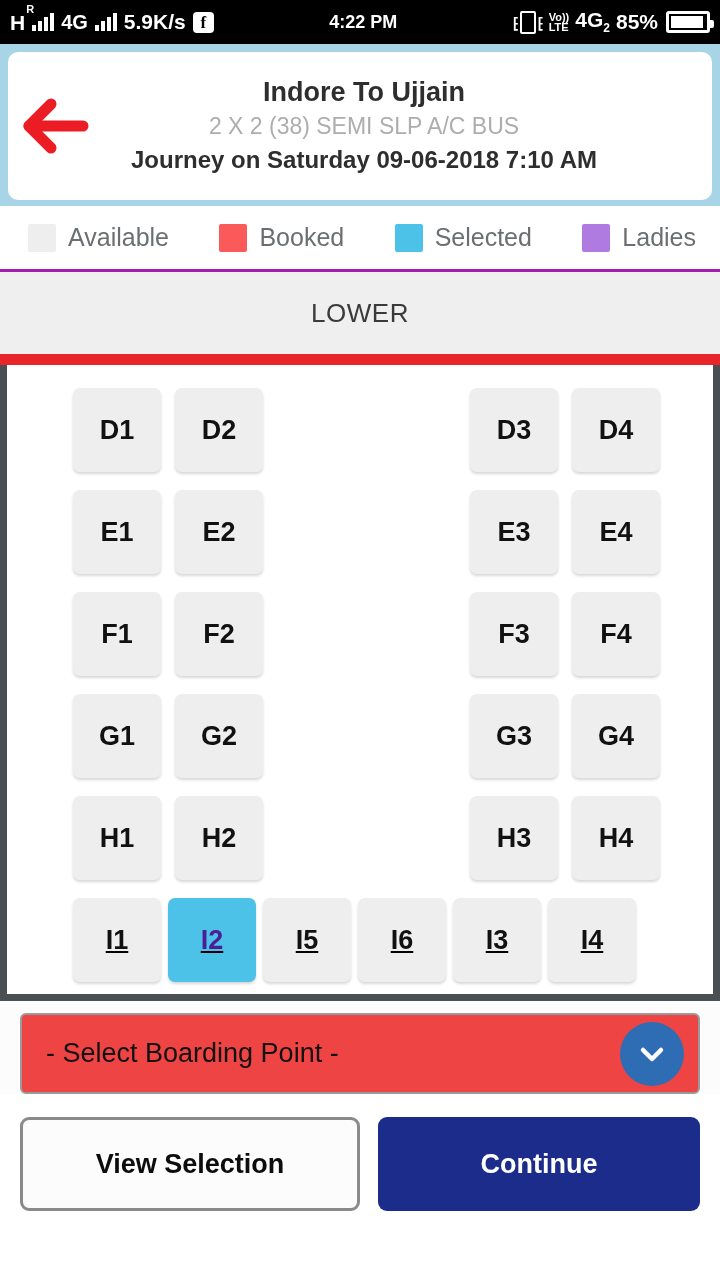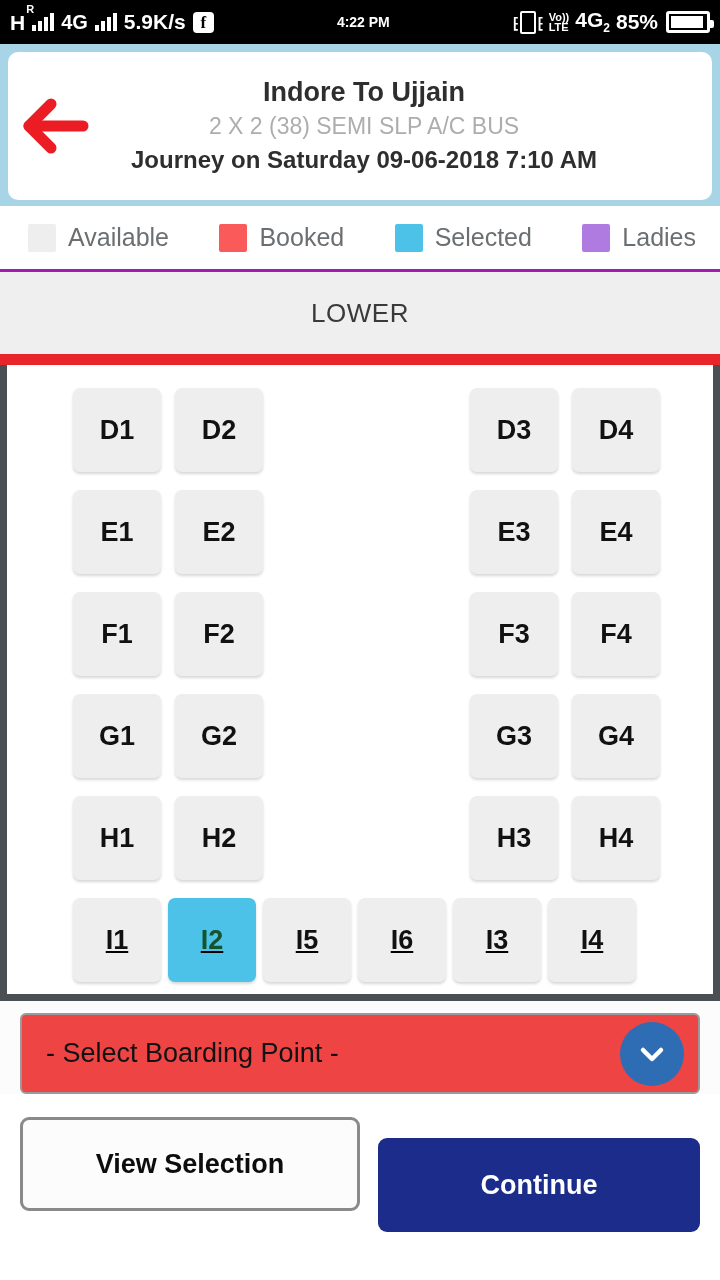--- a/index.html
+++ b/index.html
@@ -22,21 +22,21 @@
     color: #ffffff;
     display: flex;
     align-items: center;
     padding: 0 10px;
     box-sizing: border-box;
     font-size: 21px;
     font-weight: bold;
     letter-spacing: 0px;
   }
   .sb-left { display: flex; align-items: center; gap: 7px; flex: 0 0 auto; }
-  .sb-center { flex: 1 1 auto; text-align: center; font-size: 14px; font-weight: bold; }
+  .sb-center { flex: 1 1 auto; text-align: center; font-size: 18px; font-weight: bold; }
   .sb-right { display: flex; align-items: center; gap: 6px; flex: 0 0 auto; }
 
   .h-with-r { position: relative; display: inline-block; font-size: 21px; font-weight: bold; line-height: 1; }
   .h-with-r .rsup { position: absolute; top: -8px; right: -9px; font-size: 11px; font-weight: bold; }
 
   .bars { display: inline-flex; align-items: flex-end; gap: 2px; height: 18px; }
   .bars i { display: block; width: 4px; background: #ffffff; }
   .bars i:nth-child(1) { height: 6px; }
   .bars i:nth-child(2) { height: 10px; }
   .bars i:nth-child(3) { height: 14px; }
@@ -151,21 +151,21 @@
     border-radius: 7px;
     display: flex;
     align-items: center;
     justify-content: center;
     font-size: 27px;
     font-weight: bold;
     color: #111111;
     box-shadow: 0 2px 3px rgba(0,0,0,0.16);
     box-sizing: border-box;
   }
-  .seat.selected { background: #4cc2e8; color: #14532d; }
+  .seat.selected { background: #4cc2e8; color: #4c1d95; }
 
   
   .boarding-wrap { padding: 12px 20px 0 20px; background: #fbfcfb; }
   .boarding {
     height: 81px;
     border: 2px solid #9a9a9a;
     background: #ef4444;
     border-radius: 6px;
     display: flex;
     align-items: center;
@@ -201,21 +201,20 @@
   .btn-outline {
     flex: 0 0 340px;
     background: #fbfcfb;
     border: 3px solid #8a8a8a;
     color: #0d0d0d;
   }
   .btn-primary {
     flex: 1 1 auto;
     background: #1b2c8a;
     color: #ffffff;
-    margin-top: 21px;
   }
 </style>
 </head>
 <body>
 
 <div class="statusbar">
   <div class="sb-left">
     <span class="h-with-r">
       <span>H</span><span class="rsup">R</span>
     </span>

